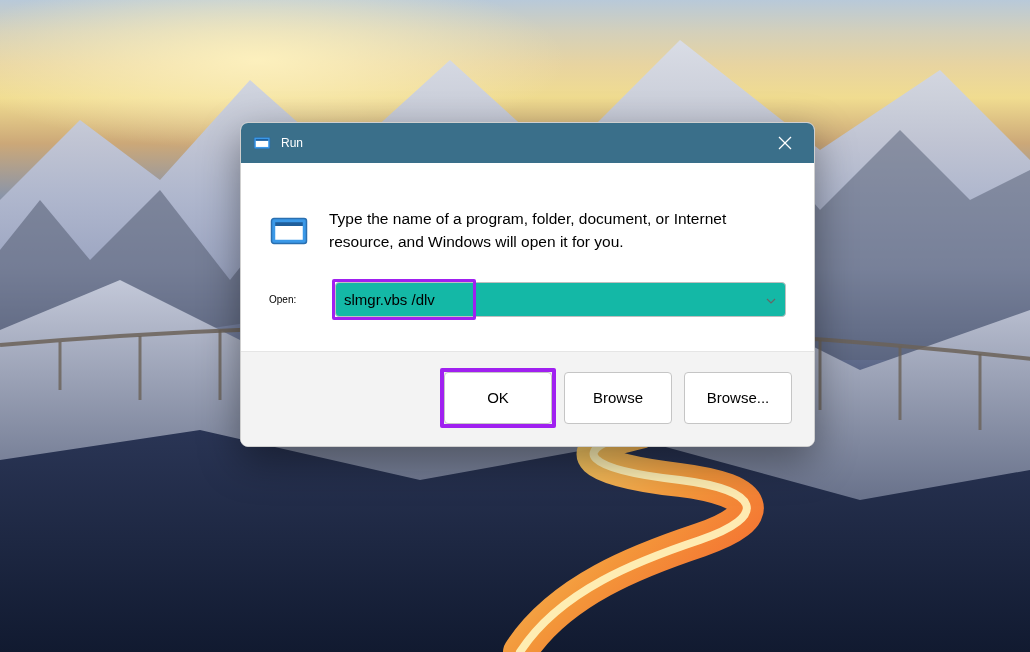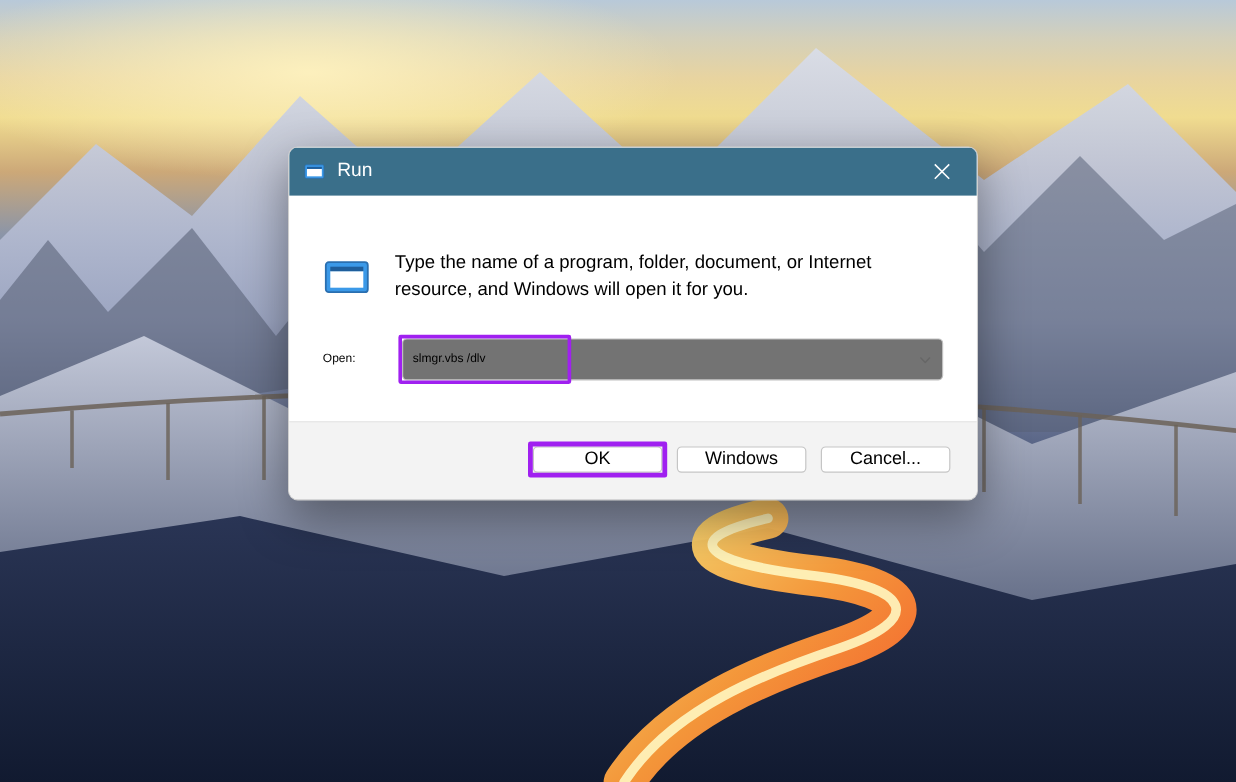--- a/index.html
+++ b/index.html
@@ -55,21 +55,21 @@
       position: relative;
     }
     .titlebar-icon {
       width: 18px; height: 18px;
       margin-right: 10px;
       display: inline-flex;
       align-items: center;
       justify-content: center;
     }
     .titlebar-title {
-      font-size: 16px;
+      font-size: 12px;
       font-weight: 400;
       flex: 1;
       color: #fff;
     }
     .titlebar-close {
       width: 46px;
       height: 40px;
       display: flex;
       align-items: center;
       justify-content: center;
@@ -111,23 +111,23 @@
     .combo-wrap {
       position: relative;
       flex: 1;
     }
     .combo {
       width: 100%;
       height: 35px;
       border: 1px solid #bfbfbf;
       border-radius: 4px;
       padding: 0 34px 0 8px;
-      font-size: 10px;
+      font-size: 15px;
       font-family: inherit;
-      background: #737373;
+      background: #14b8a6;
       outline: none;
     }
     .combo-chevron {
       position: absolute;
       right: 10px;
       top: 50%;
       transform: translateY(-50%);
       pointer-events: none;
       color: #666;
     }
@@ -144,21 +144,21 @@
     .button-bar {
       background: #f3f3f3;
       border-top: 1px solid #e5e5e5;
       padding: 20px 22px 22px;
       display: flex;
       justify-content: flex-end;
       gap: 12px;
     }
     .btn {
       min-width: 108px;
-      height: 22px;
+      height: 52px;
       background: #ffffff;
       border: 1px solid #c5c5c5;
       border-radius: 4px;
       font-size: 15px;
       font-family: inherit;
       cursor: pointer;
       padding: 0 14px;
       position: relative;
     }
     .highlight-ok {
@@ -275,19 +275,19 @@
       </div>
     </div>
   </div>
 
   <div class="button-bar">
     <button class="btn">
       <span>OK</span>
       <span class="highlight-ok"></span>
     </button>
     <button class="btn">
-      <span>Windows</span>
+      <span>Browse</span>
     </button>
     <button class="btn">
-      <span>Cancel...</span>
+      <span>Browse...</span>
     </button>
   </div>
 </div>
 
 </body></html>

